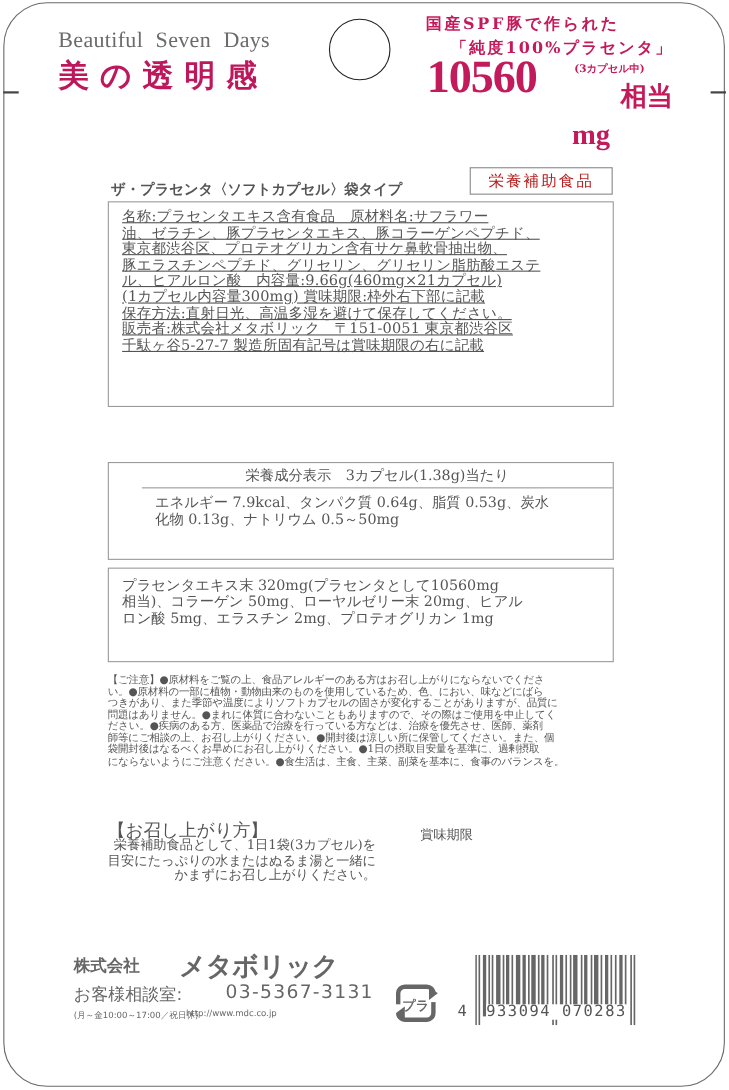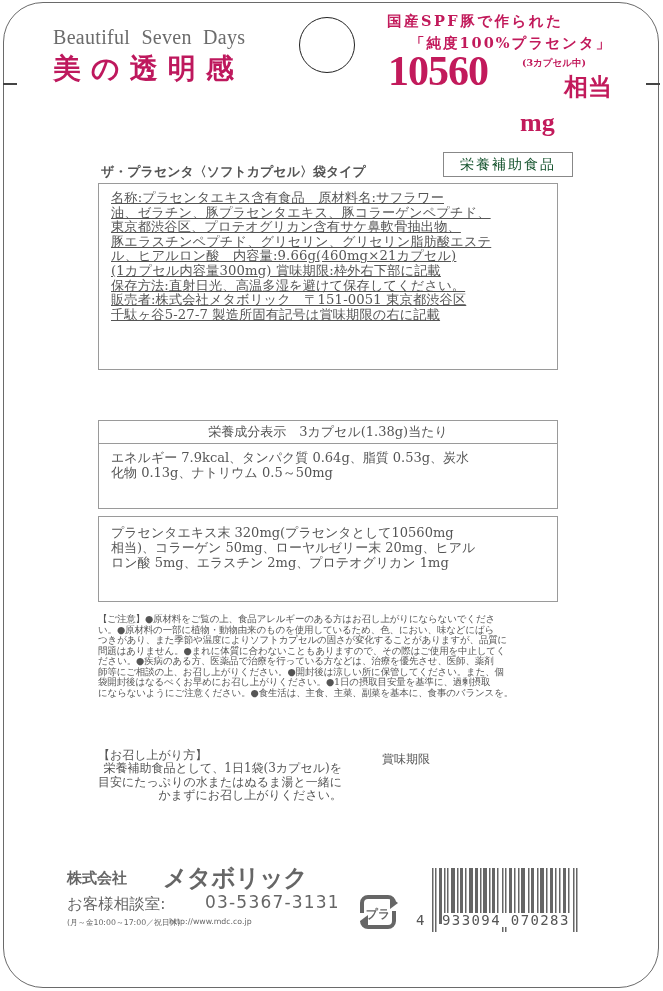--- a/index.html
+++ b/index.html
@@ -37,40 +37,40 @@
     .promo-unit { position: absolute; left: 150px; top: 58px; font-size: 26px; font-family: "Liberation Serif", serif; line-height: 1; margin-top: 40px; }
     .promo-unit2 { position: absolute; left: 194px; top: 63px; font-size: 24px; line-height: 1; }
     .promo-note { position: absolute; left: 152px; top: 46px; font-size: 9.5px; line-height: 1; white-space: nowrap; }
 
     .product-type {
       position: absolute; left: 101px; top: 163px;
       font-size: 13px; font-weight: bold; color: #555; white-space: nowrap;
     }
     .category-badge {
       position: absolute; left: 427px; top: 152px; width: 130px; height: 25px;
-      border: 1.5px solid #888; font-size: 14px; color: #14532d;
-      display: flex; align-items: center; justify-content: center; letter-spacing: 2px; margin-left: 16px;
-    }
-
-    .box { position: absolute; left: 98px; width: 460px; border: 1.5px solid #9a9a9a; background: #fff; }
+      border: 1.5px solid #888; font-size: 14px; color: #b91c1c;
+      display: flex; align-items: center; justify-content: center; letter-spacing: 2px;
+    }
+
+    .box { position: absolute; left: 98px; width: 460px; border: 1.5px solid #9a9a9a; background: #fff; padding-left: 30px; }
     .box.label-box { top: 183px; height: 187px; padding: 7px 10px 0 12px; text-decoration: underline; }
     .label-line { font-size: 13.2px; line-height: 14.6px; white-space: nowrap; color: #555; letter-spacing: 0.15px; }
 
     .box.nutri-box { top: 420px; height: 89px; }
     .nutri-header { height: 23px; border-bottom: 1.5px solid #9a9a9a; font-size: 13px; display: flex; align-items: center; justify-content: center; }
     .nutri-body { padding: 6px 10px 0 12px; font-size: 13px; line-height: 15px; white-space: nowrap; }
 
     .box.ingr-box { top: 516px; height: 86px; padding: 8px 10px 0 12px; }
     .ingr-line { font-size: 13px; line-height: 15px; white-space: nowrap; }
 
     .caution { position: absolute; left: 98px; top: 614px; width: 462px; }
     .caution-line { font-size: 9.5px; line-height: 10.5px; white-space: nowrap; color: #555; letter-spacing: -0.15px; }
 
     .howto { position: absolute; left: 98px; top: 748px; }
-    .howto-title { font-size: 12px; line-height: 14px; white-space: nowrap; }
+    .howto-title { font-size: 16px; line-height: 14px; white-space: nowrap; }
     .howto-line { font-size: 12px; line-height: 13.5px; white-space: nowrap; text-align: right; }
 
     .bbd-label { position: absolute; left: 382px; top: 751px; font-size: 12px; font-family: "DejaVu Sans", sans-serif; color: #555; }
 
     .company { position: absolute; left: 67px; top: 862px; color: #666; font-family: "DejaVu Sans", "Liberation Sans", sans-serif; }
     .company-name-prefix { position: absolute; left: 0; top: 7px; font-size: 15px; font-weight: bold; white-space: nowrap; }
     .company-name-main { position: absolute; left: 96px; top: 0; font-size: 24px; font-weight: bold; letter-spacing: -0.5px; white-space: nowrap; }
     .support-label { position: absolute; left: 0; top: 32px; font-size: 15.5px; white-space: nowrap; }
     .support-phone { position: absolute; left: 138px; top: 30px; font-size: 17px; letter-spacing: 1.2px; white-space: nowrap; }
     .support-hours { position: absolute; left: 0; top: 55px; font-size: 7.8px; white-space: nowrap; }

